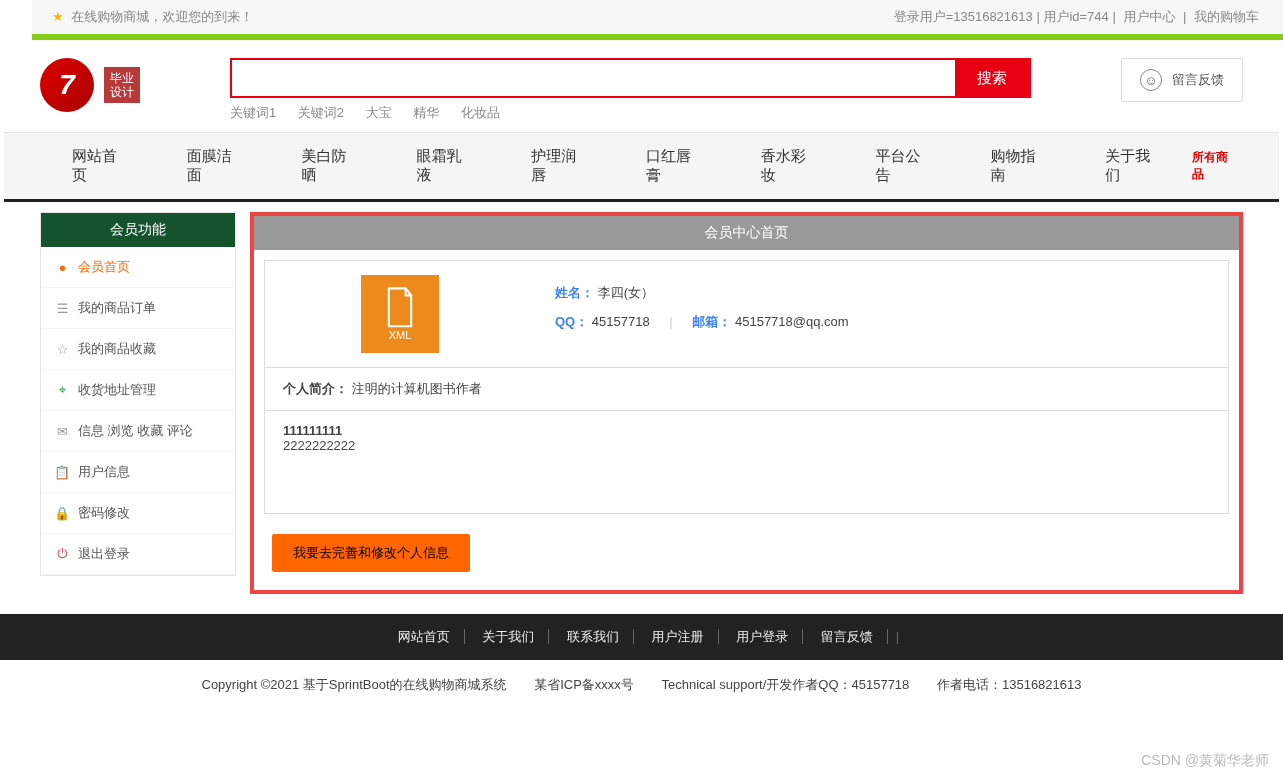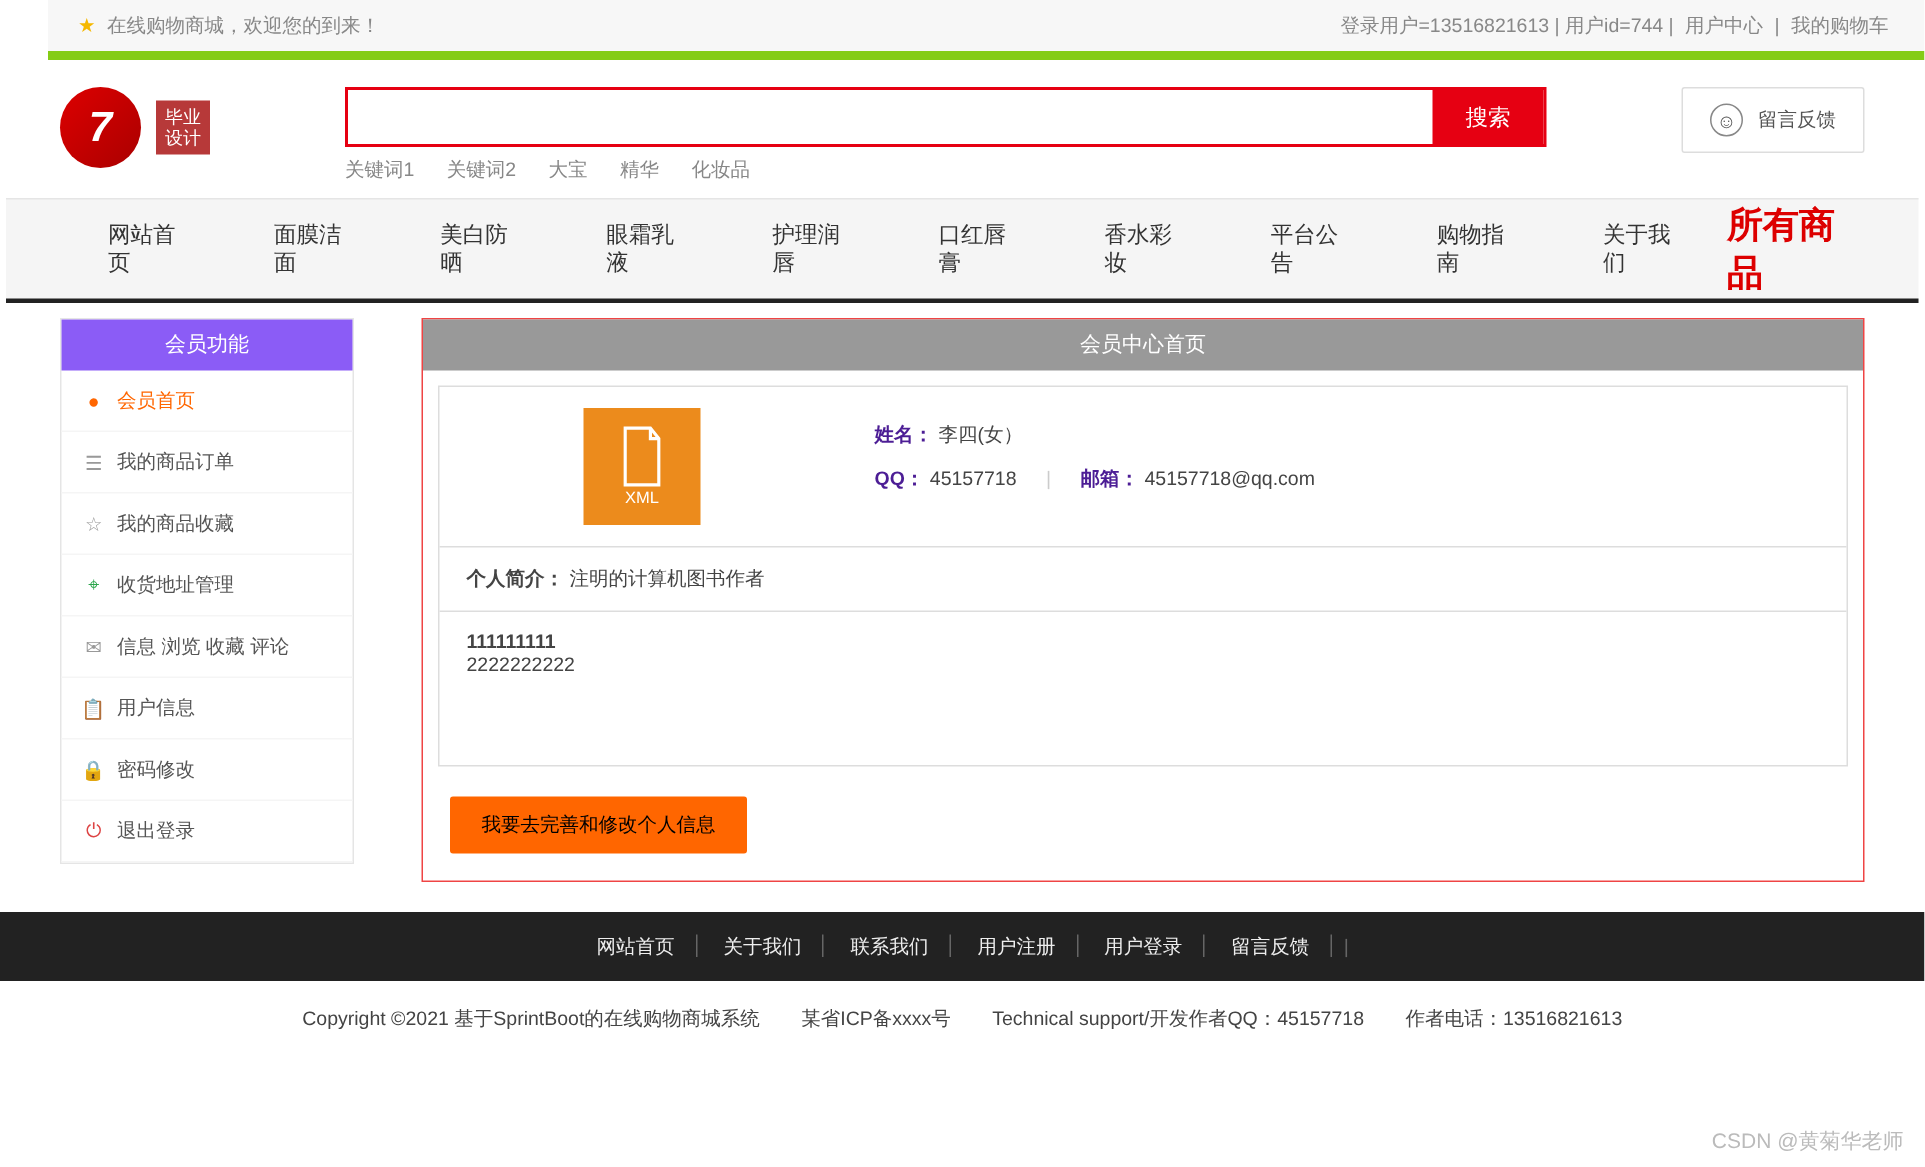--- a/index.html
+++ b/index.html
@@ -24,39 +24,39 @@
 .search-box button { background: #e60012; color: #fff; border: none; padding: 0 22px; font-size: 15px; cursor: pointer; }
 .keywords { margin-top: 6px; color: #888; }
 .keywords span { margin-right: 18px; cursor: pointer; }
 
 .feedback-btn { border: 1px solid #ddd; padding: 10px 18px; display: flex; align-items: center; gap: 10px; color: #555; cursor: pointer; border-radius: 2px; }
 .feedback-btn .icon { width: 22px; height: 22px; border: 1.5px solid #888; border-radius: 50%; display:flex; align-items:center; justify-content:center; font-size: 13px; }
 
 .nav { background: #f5f5f5; border-top: 1px solid #e5e5e5; border-bottom: 3px solid #222; display: flex; align-items: center; padding-left: 40px; margin: 0 4px; }
 .nav .item { padding: 14px 28px; color: #333; font-size: 15px; cursor: pointer; }
 .nav .spacer { flex: 1; }
-.nav .all-goods { color: #d00; font-size: 24px; font-weight: bold; padding-right: 40px; }
+.nav .all-goods { color: #d00; font-size: 12px; font-weight: bold; padding-right: 40px; }
 
 .container { display: flex; gap: 14px; padding: 10px 40px 20px; align-items: flex-start; }
 .sidebar { width: 196px; border: 1px solid #e5e5e5; }
-.sidebar-header { background: #8b5cf6; color: #fff; text-align: center; padding: 8px 0; font-size: 14px; }
+.sidebar-header { background: #14532d; color: #fff; text-align: center; padding: 8px 0; font-size: 14px; }
 .sidebar ul { list-style: none; }
 .sidebar li { padding: 11px 14px; display: flex; align-items: center; gap: 8px; color: #555; cursor: pointer; border-bottom: 1px solid #f5f5f5; font-size: 13px; }
 .sidebar li.active { color: #f60; }
 .sidebar .ic { width: 15px; height: 15px; display:inline-flex; align-items:center; justify-content:center; font-size: 13px; }
 
-.content { flex: 1; border: 1px solid #ef4444; margin-left: 31px; }
+.content { flex: 1; border: 4px solid #ef4444; }
 .content-header { background: #999; color: #fff; text-align: center; padding: 8px 0; font-size: 14px; }
 .info-tbl { margin: 10px; border: 1px solid #ddd; }
 .row1 { display: flex; border-bottom: 1px solid #ddd; }
 .avatar-cell { width: 270px; display: flex; align-items: center; justify-content: center; padding: 14px; }
 .avatar { width: 78px; height: 78px; background: #ec8b1c; display:flex; flex-direction:column; align-items:center; justify-content:center; color:#fff; font-size:11px; }
 .avatar svg { width: 34px; height: 42px; }
 .info-cell { flex: 1; padding: 18px 20px; color: #444; line-height: 2.2; }
-.info-cell b { color: #4c1d95; }
+.info-cell b { color: #3b82f6; }
 .sep { color: #ccc; margin: 0 16px; }
 .row2 { padding: 12px 18px; border-bottom: 1px solid #ddd; color: #444; }
 .row3 { padding: 12px 18px 60px; color: #444; }
 .row3 .lbl { margin-bottom: 8px; }
 .row3 .bold { font-weight: bold; }
 .edit-btn { background: #f60; color: #000000; border: none; padding: 10px 21px; margin: 10px 18px 18px; cursor: pointer; font-size: 13px; border-radius: 2px; }
 
 .footer-nav { background: #222; color: #eee; text-align: center; padding: 14px 0; }
 .footer-nav a { padding: 0 14px; border-right: 1px solid #666; }
 .footer-nav a:last-child { border-right: none; }

